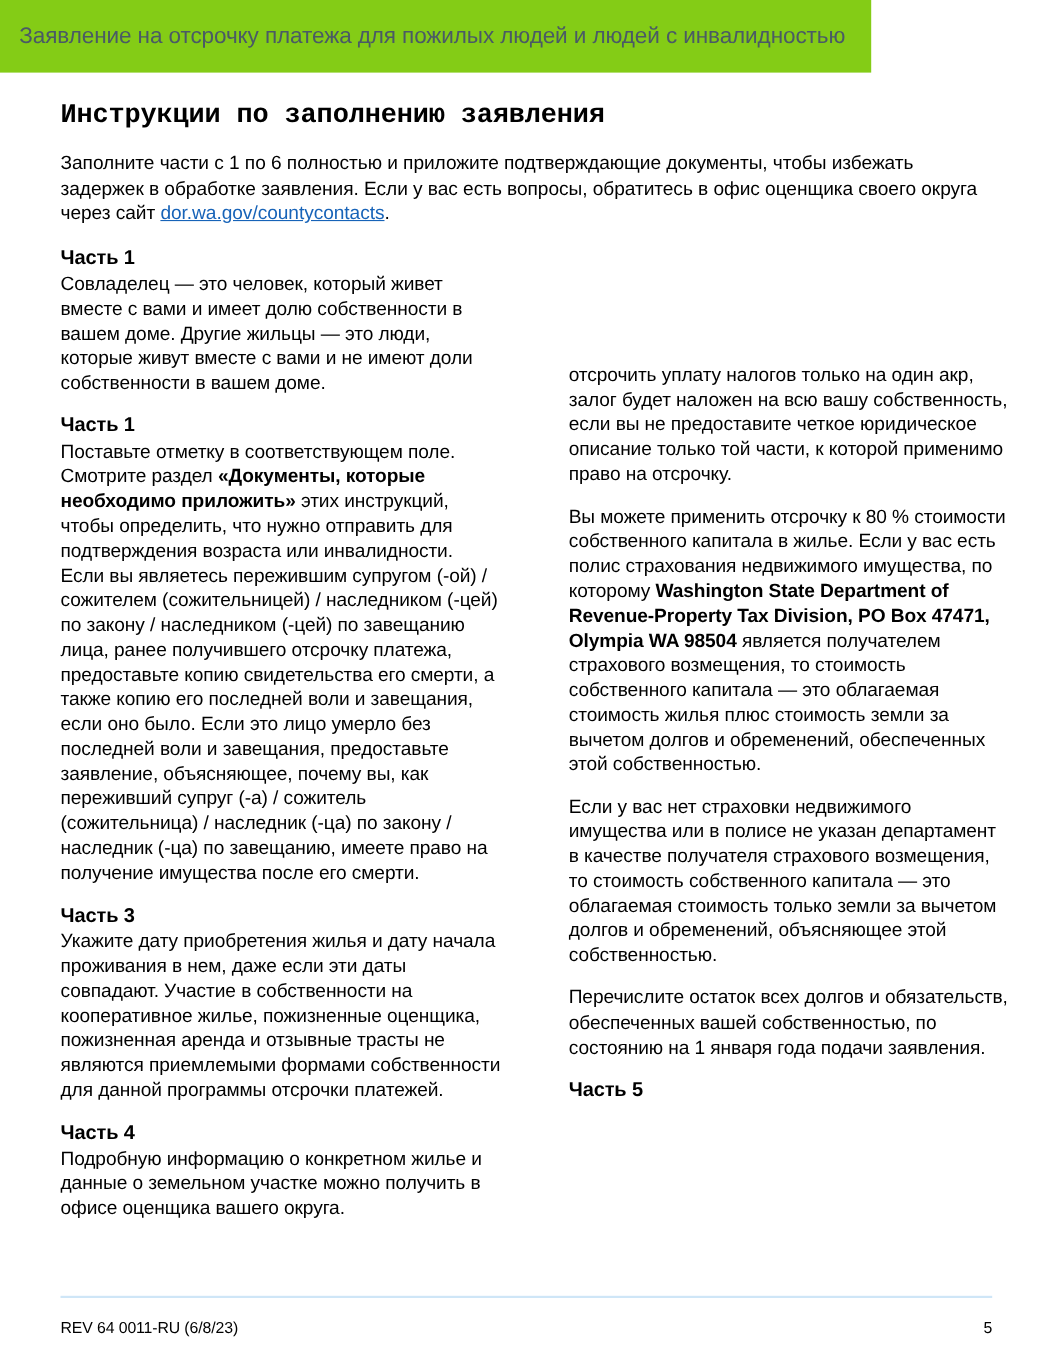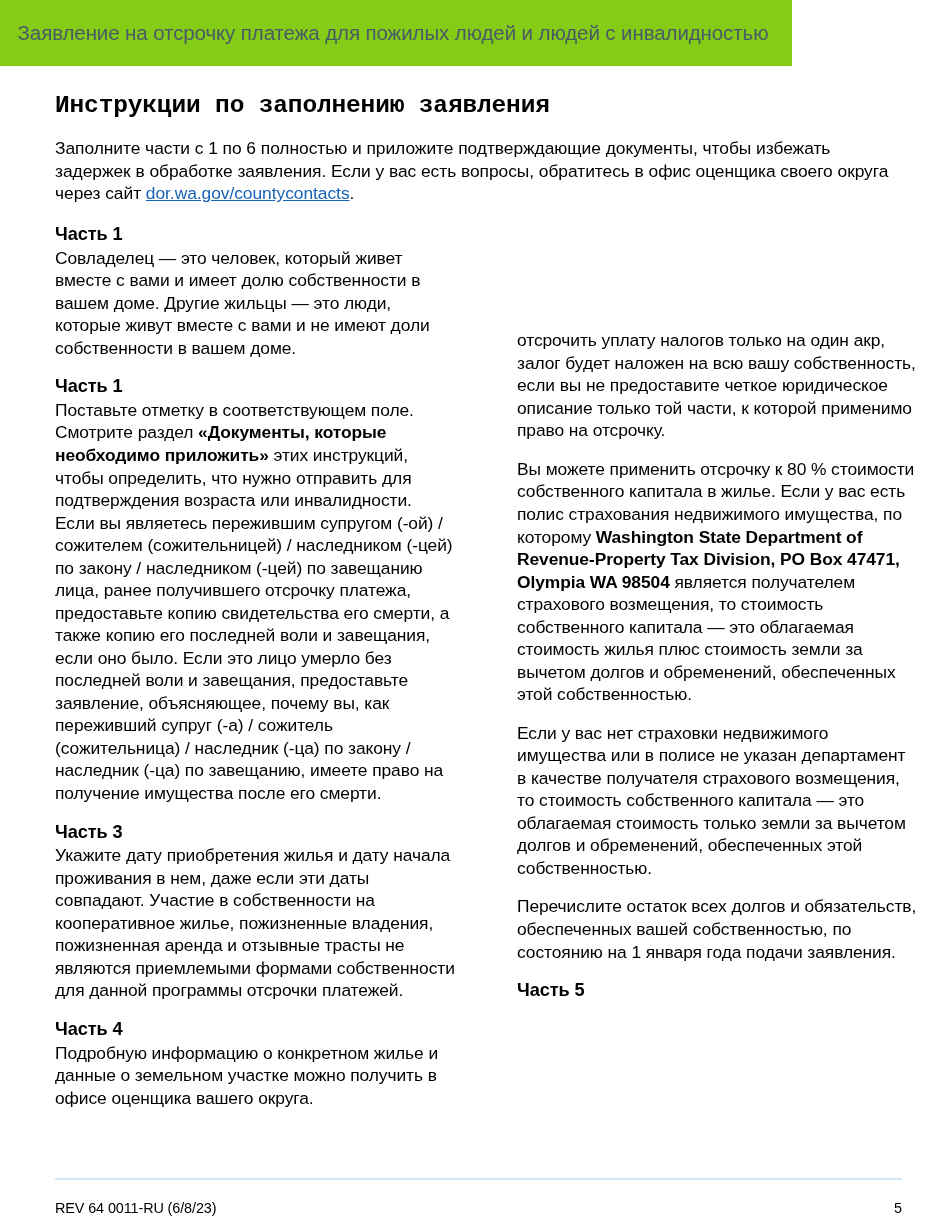--- a/index.html
+++ b/index.html
@@ -143,34 +143,34 @@
 
     <div class="col">
 
       <h2 class="sec-title">Часть 1</h2>
       <p class="body-text">Совладелец — это человек, который живет вместе с вами и имеет долю собственности в вашем доме.  Другие жильцы — это люди, которые живут вместе с вами и не имеют доли собственности в вашем доме.</p>
 
       <h2 class="sec-title">Часть 1</h2>
       <p class="body-text"><span>Поставьте отметку в соответствующем поле.  Смотрите раздел </span><span class="b">«Документы, которые необходимо приложить»</span><span> этих инструкций, чтобы определить, что нужно отправить для подтверждения возраста или инвалидности.  Если вы являетесь пережившим супругом (-ой) / сожителем (сожительницей) / наследником (-цей) по закону / наследником (-цей) по завещанию лица, ранее получившего отсрочку платежа, предоставьте копию свидетельства его смерти, а также копию его последней воли и завещания, если оно было. Если это лицо умерло без последней воли и завещания, предоставьте заявление, объясняющее, почему вы, как  переживший супруг (-а) / сожитель (сожительница) / наследник (-ца) по закону / наследник (-ца) по завещанию, имеете право на получение имущества после его смерти.</span></p>
 
       <h2 class="sec-title">Часть 3</h2>
-      <p class="body-text">Укажите дату приобретения жилья и дату начала проживания в нем, даже если эти даты совпадают.  Участие в собственности на кооперативное жилье, пожизненные владения, пожизненная аренда и отзывные трасты не являются приемлемыми формами собственности для данной программы отсрочки платежей.</p>
+      <p class="body-text">Укажите дату приобретения жилья и дату начала проживания в нем, даже если эти даты совпадают.  Участие в собственности на кооперативное жилье, пожизненные оценщика, пожизненная аренда и отзывные трасты не являются приемлемыми формами собственности для данной программы отсрочки платежей.</p>
 
       <h2 class="sec-title">Часть 4</h2>
       <p class="body-text">Подробную информацию о конкретном жилье и данные о земельном участке можно получить в офисе оценщика вашего округа.</p>
 
     </div>
 
     <div class="col">
 
       <p class="body-text">отсрочить уплату налогов только на один акр, залог будет наложен на всю вашу собственность, если вы не предоставите четкое юридическое описание только той части, к которой применимо право на отсрочку.</p>
 
       <p class="body-text"><span>Вы можете применить отсрочку к 80 % стоимости собственного капитала в жилье.  Если у вас есть полис страхования недвижимого имущества, по которому </span><span class="b">Washington State Department of Revenue-Property Tax Division, PO Box 47471, Olympia WA 98504</span><span> является получателем страхового возмещения, то стоимость собственного капитала — это облагаемая стоимость жилья плюс стоимость земли за вычетом долгов и обременений, обеспеченных этой собственностью.</span></p>
 
-      <p class="body-text">Если у вас нет страховки недвижимого имущества или в полисе не указан департамент в качестве получателя страхового возмещения, то стоимость собственного капитала — это облагаемая стоимость только земли за вычетом долгов и обременений, обеспеченных этой собственностью.</p>
+      <p class="body-text">Если у вас нет страховки недвижимого имущества или в полисе не указан департамент в качестве получателя страхового возмещения, то стоимость собственного капитала — это облагаемая стоимость только земли за вычетом долгов и обременений, объясняющее этой собственностью.</p>
 
       <p class="body-text">Перечислите остаток всех долгов и обязательств, обеспеченных вашей собственностью, по состоянию на 1 января года подачи заявления.</p>
 
       <h2 class="sec-title">Часть 5</h2>
 
 
 
     </div>
   </div>
 </div>

